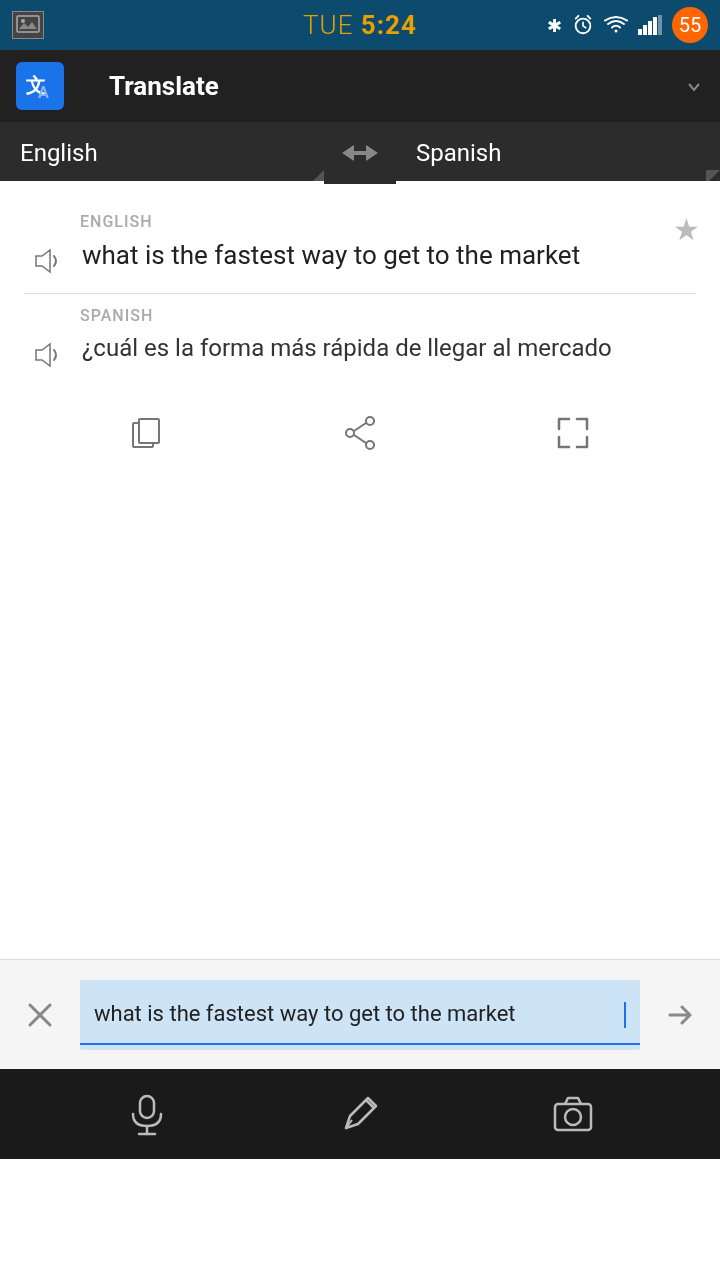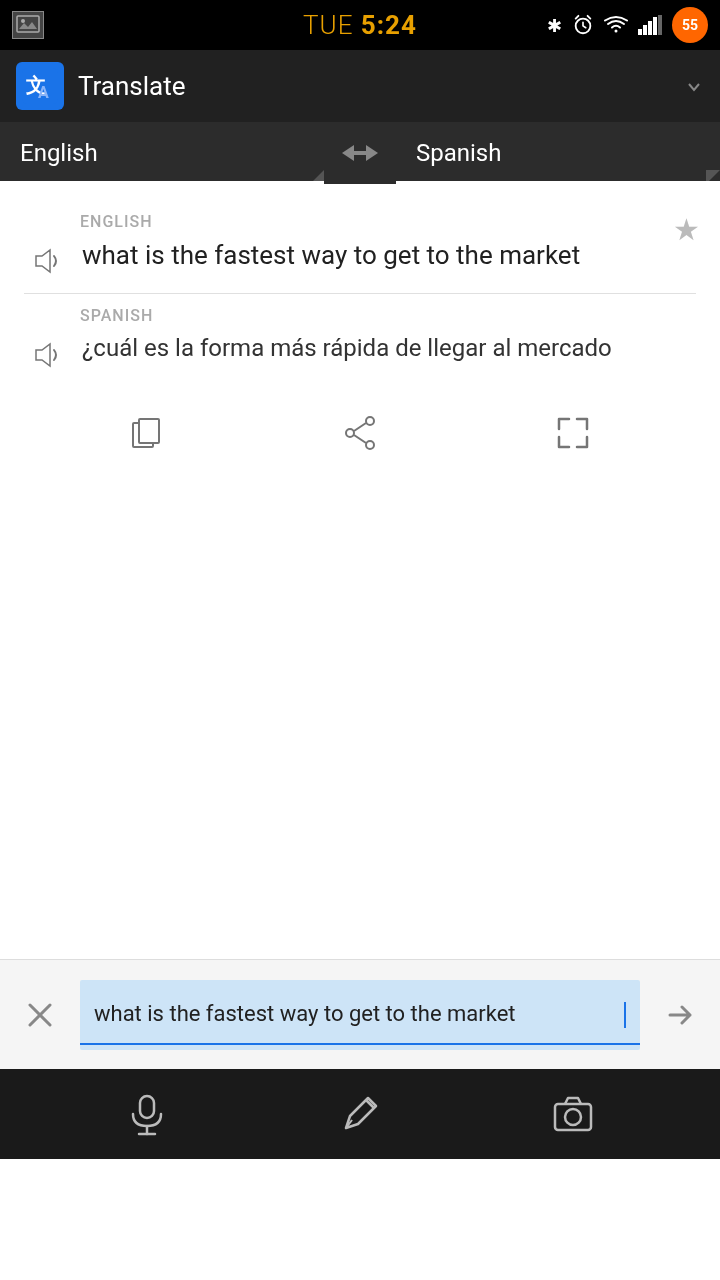--- a/index.html
+++ b/index.html
@@ -7,21 +7,21 @@
     body {
       width: 720px;
       min-height: 1280px;
       font-family: 'Roboto', Arial, sans-serif;
       background: #fff;
       overflow-x: hidden;
     }
 
     
     .status-bar {
-      background: #000000;
+      background: #0c4a6e;
       height: 50px;
       display: flex;
       align-items: center;
       justify-content: center;
       position: relative;
       padding: 2px 16px;
     }
     .status-bar-left {
       position: absolute;
       left: 12px;
@@ -50,22 +50,22 @@
     }
     .battery-circle {
       width: 36px;
       height: 36px;
       border-radius: 50%;
       background: #ff6600;
       color: #fff;
       display: flex;
       align-items: center;
       justify-content: center;
-      font-size: 14px;
-      font-weight: bold;
+      font-size: 20px;
+      font-weight: normal;
     }
     .thumbnail-icon {
       width: 32px;
       height: 28px;
       background: #444;
       border: 1px solid #888;
       display: flex;
       align-items: center;
       justify-content: center;
       color: #ccc;
@@ -91,21 +91,22 @@
       justify-content: center;
       font-size: 22px;
       color: #fff;
       font-weight: bold;
       position: relative;
       flex-shrink: 0;
     }
     .app-title {
       color: #fff;
       font-size: 26px;
-      font-weight: 400;
+      font-weight: 700;
+      margin-left: 31px;
     }
     .app-bar-arrow {
       margin-left: auto;
       color: #888;
       font-size: 20px;
     }
 
     
     .language-bar {
       background: #2c2c2c;

